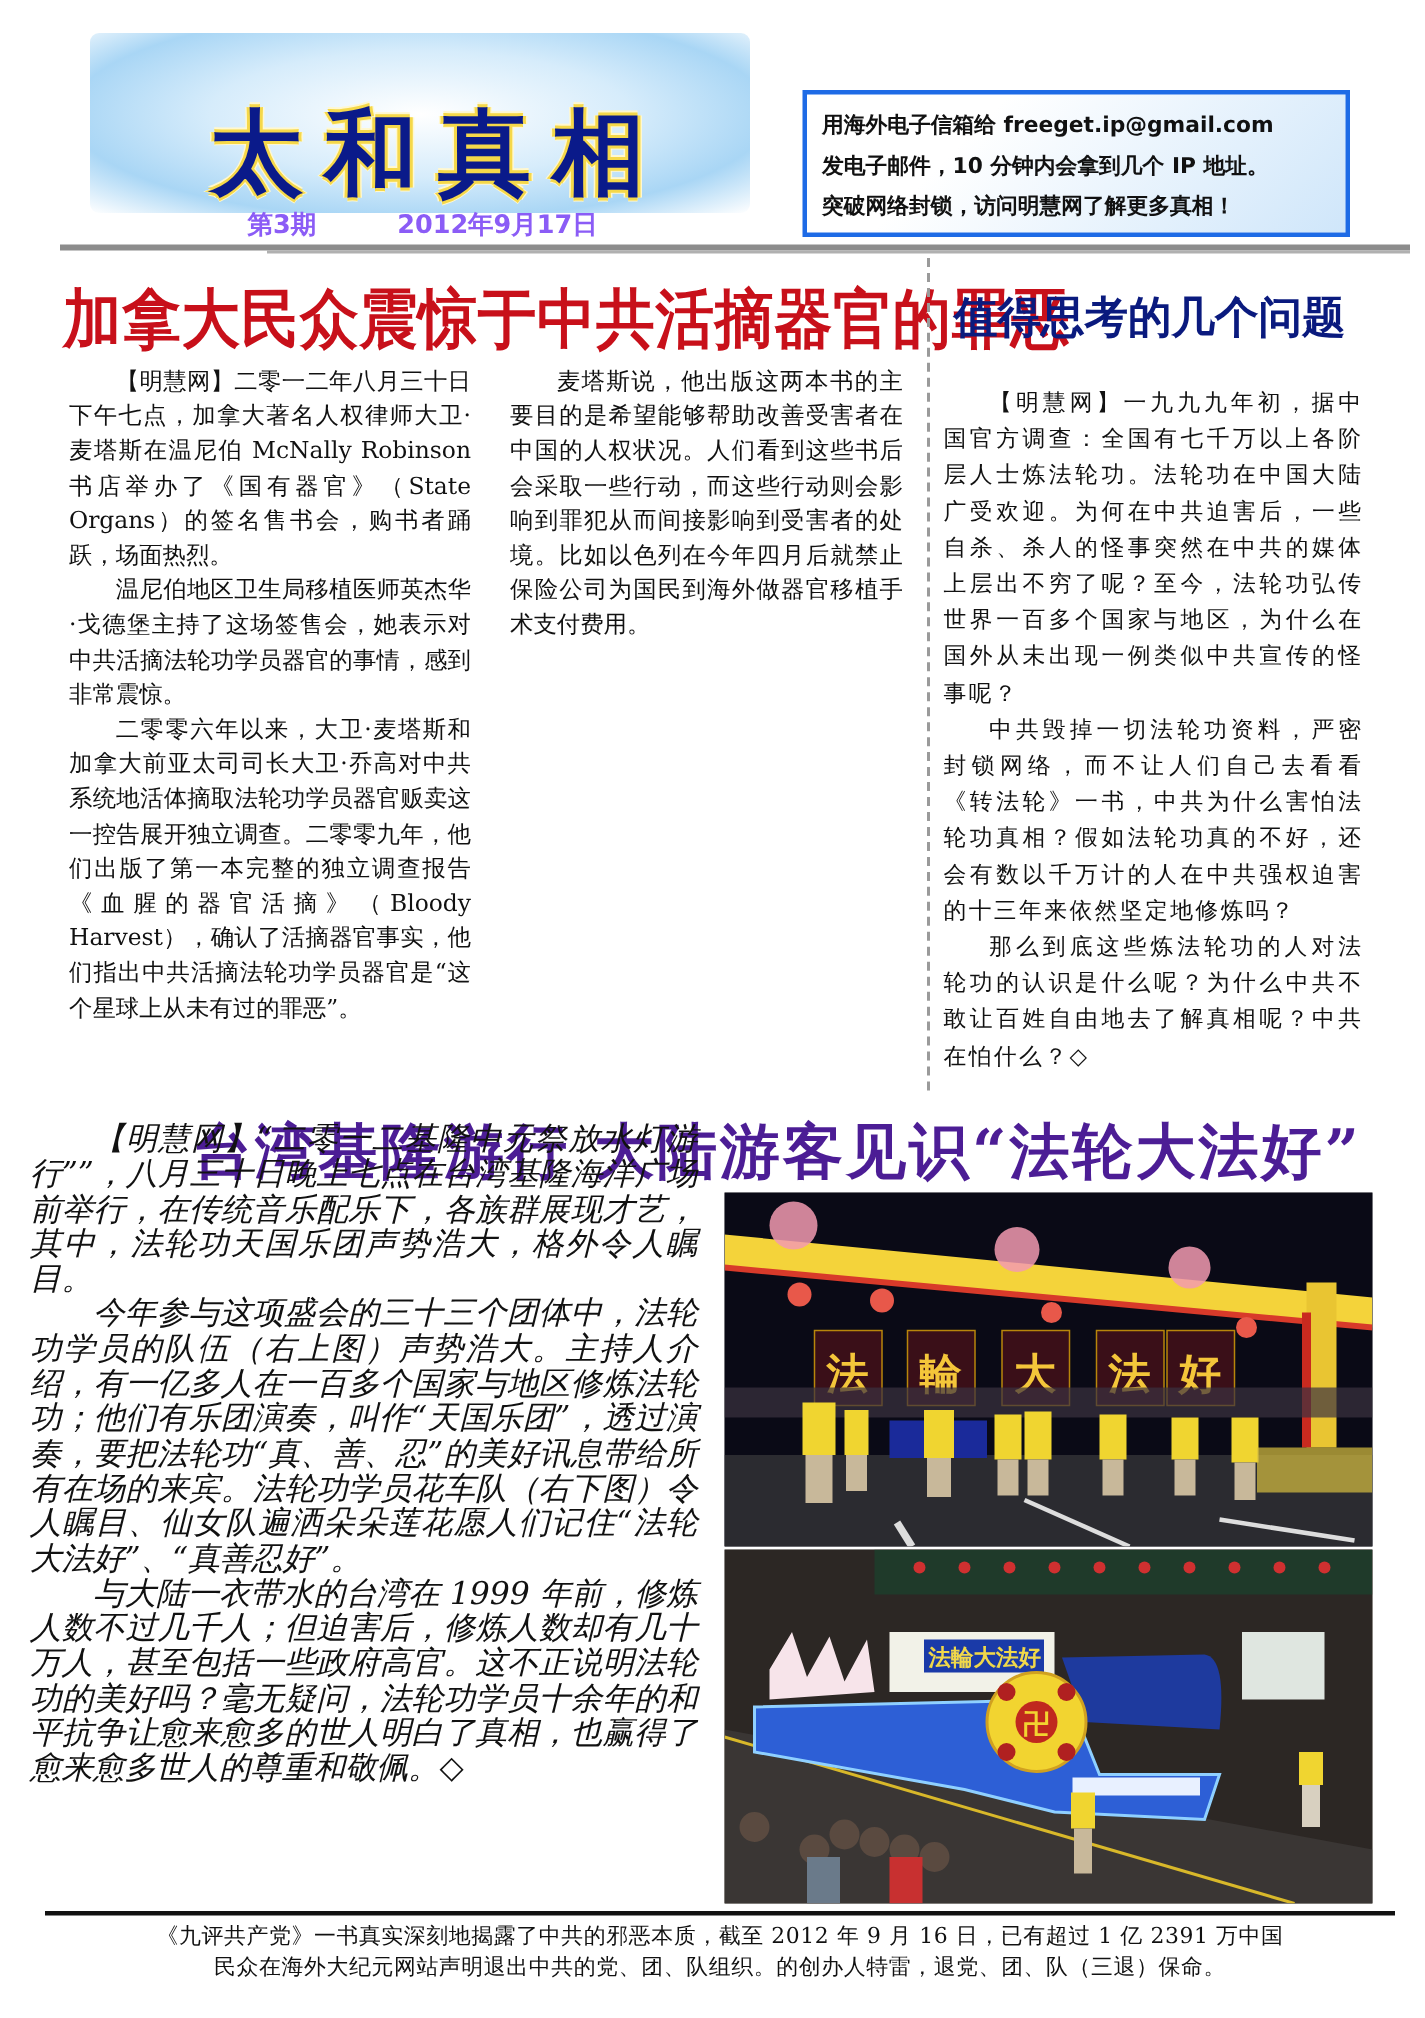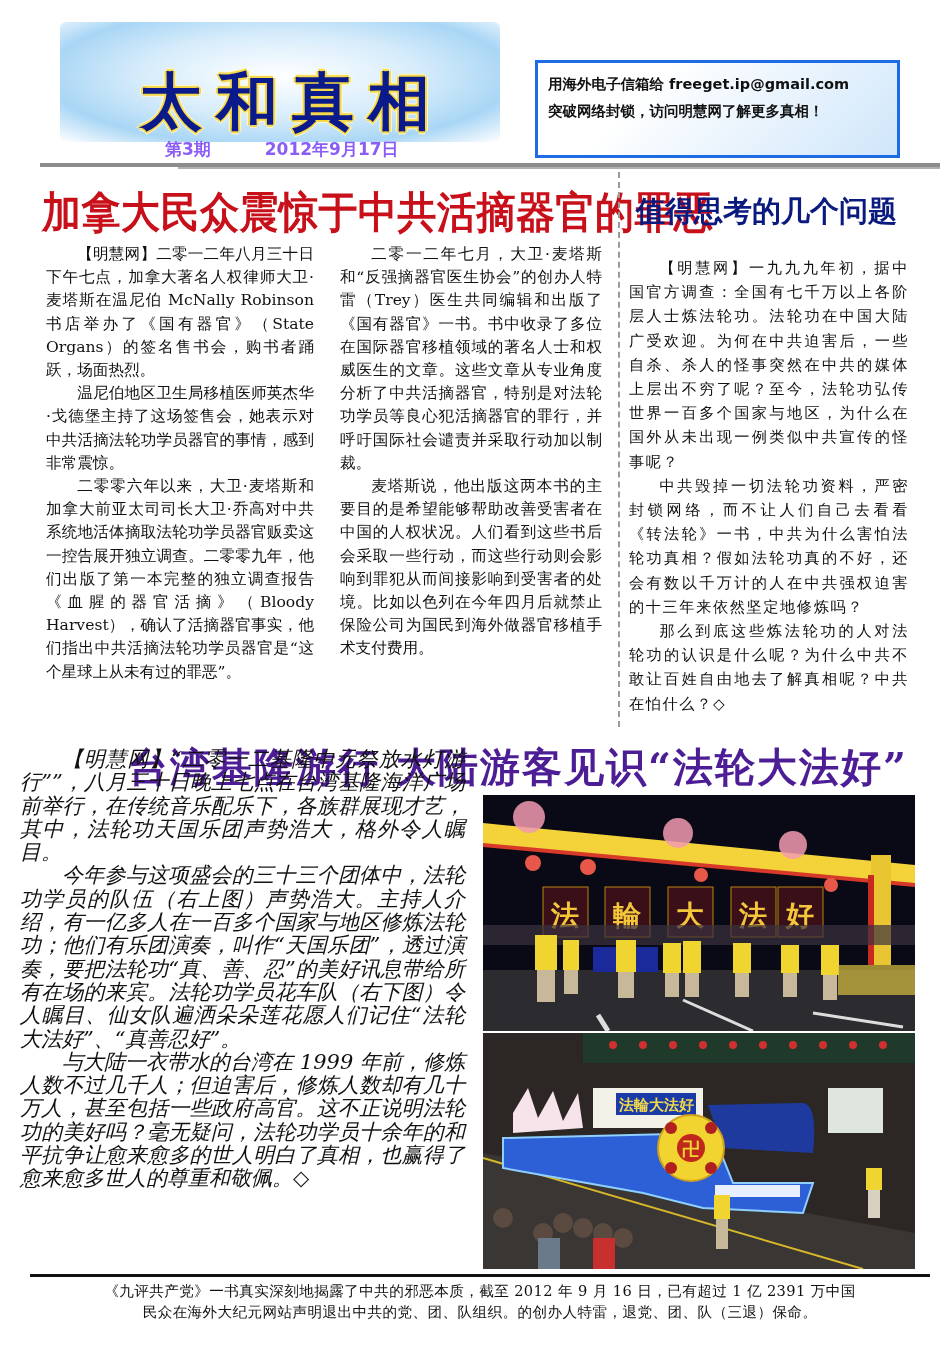--- a/index.html
+++ b/index.html
@@ -63,36 +63,36 @@
 <div class="masthead">
   <div class="masthead-title">太和真相</div>
 </div>
 <div class="issue-line">
   <span>第3期</span>
   <span>2012年9月17日</span>
 </div>
 
 <div class="infobox">
   <div>用海外电子信箱给 freeget.ip@gmail.com</div>
+  <div>发电子邮件，10 分钟内会拿到几个 IP 地址。</div>
   <div>突破网络封锁，访问明慧网了解更多真相！</div>
 </div>
 
 <div class="rule-top"></div>
 <div class="rule-top2"></div>
 
 <div class="headline-red">加拿大民众震惊于中共活摘器官的罪恶</div>
 
 <div class="col col-a">
   <p>【明慧网】二零一二年八月三十日下午七点，加拿大著名人权律师大卫·麦塔斯在温尼伯 McNally Robinson 书店举办了《国有器官》（State Organs）的签名售书会，购书者踊跃，场面热烈。</p>
   <p>温尼伯地区卫生局移植医师英杰华·戈德堡主持了这场签售会，她表示对中共活摘法轮功学员器官的事情，感到非常震惊。</p>
   <p>二零零六年以来，大卫·麦塔斯和加拿大前亚太司司长大卫·乔高对中共系统地活体摘取法轮功学员器官贩卖这一控告展开独立调查。二零零九年，他们出版了第一本完整的独立调查报告《血腥的器官活摘》（Bloody Harvest），确认了活摘器官事实，他们指出中共活摘法轮功学员器官是“这个星球上从未有过的罪恶”。</p>
 </div>
 
 <div class="col col-b">
-  <p>二零一二年七月，大卫·麦塔斯和“反强摘器官医生协会”的创办人特雷（Trey）医生共同编辑和出版了《国有器官》一书。书中收录了多位在国际器官移植领域的著名人士和权威医生的文章。这些文章从专业角度分析了中共活摘器官，特别是对法轮功学员等良心犯活摘器官的罪行，并呼吁国际社会谴责并采取行动加以制裁。</p>
   <p>麦塔斯说，他出版这两本书的主要目的是希望能够帮助改善受害者在中国的人权状况。人们看到这些书后会采取一些行动，而这些行动则会影响到罪犯从而间接影响到受害者的处境。比如以色列在今年四月后就禁止保险公司为国民到海外做器官移植手术支付费用。</p>
 </div>
 
 <div class="vdivider"></div>
 
 <div class="headline-blue-side">值得思考的几个问题</div>
 <div class="col col-c">
   <p>【明慧网】一九九九年初，据中国官方调查：全国有七千万以上各阶层人士炼法轮功。法轮功在中国大陆广受欢迎。为何在中共迫害后，一些自杀、杀人的怪事突然在中共的媒体上层出不穷了呢？至今，法轮功弘传世界一百多个国家与地区，为什么在国外从未出现一例类似中共宣传的怪事呢？</p>
   <p>中共毁掉一切法轮功资料，严密封锁网络，而不让人们自己去看看《转法轮》一书，中共为什么害怕法轮功真相？假如法轮功真的不好，还会有数以千万计的人在中共强权迫害的十三年来依然坚定地修炼吗？</p>
   <p>那么到底这些炼法轮功的人对法轮功的认识是什么呢？为什么中共不敢让百姓自由地去了解真相呢？中共在怕什么？◇</p>

